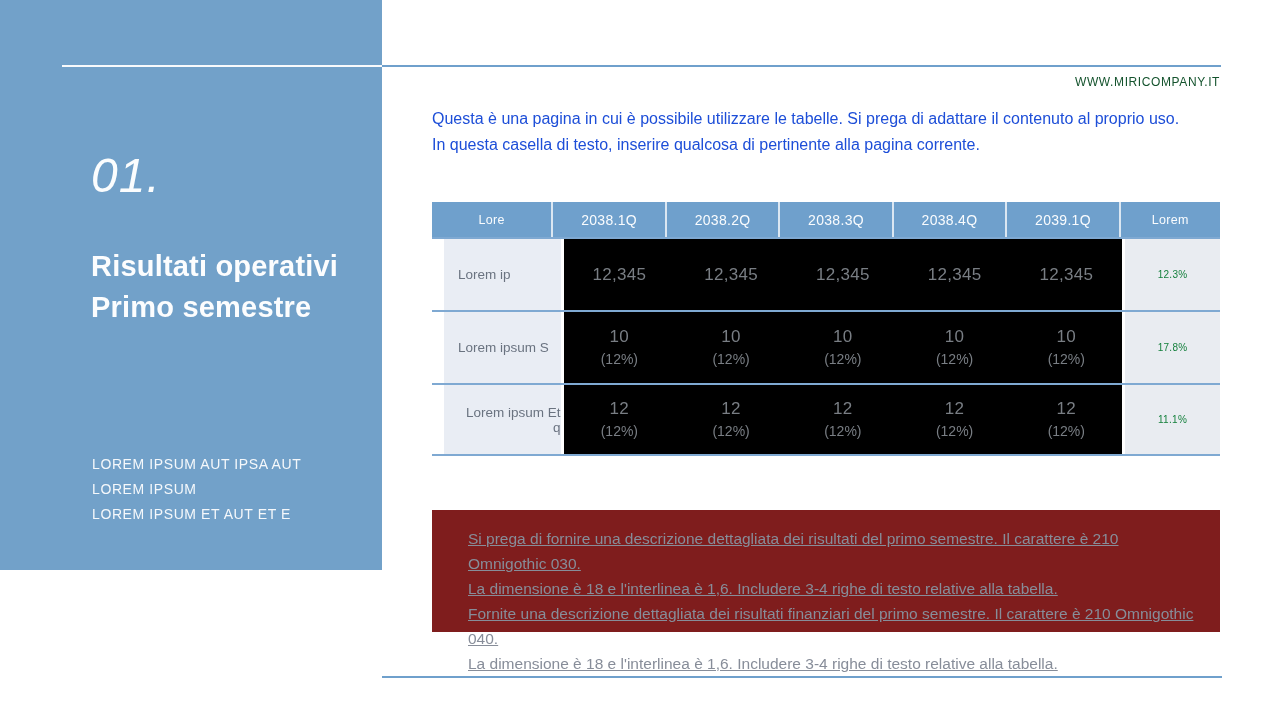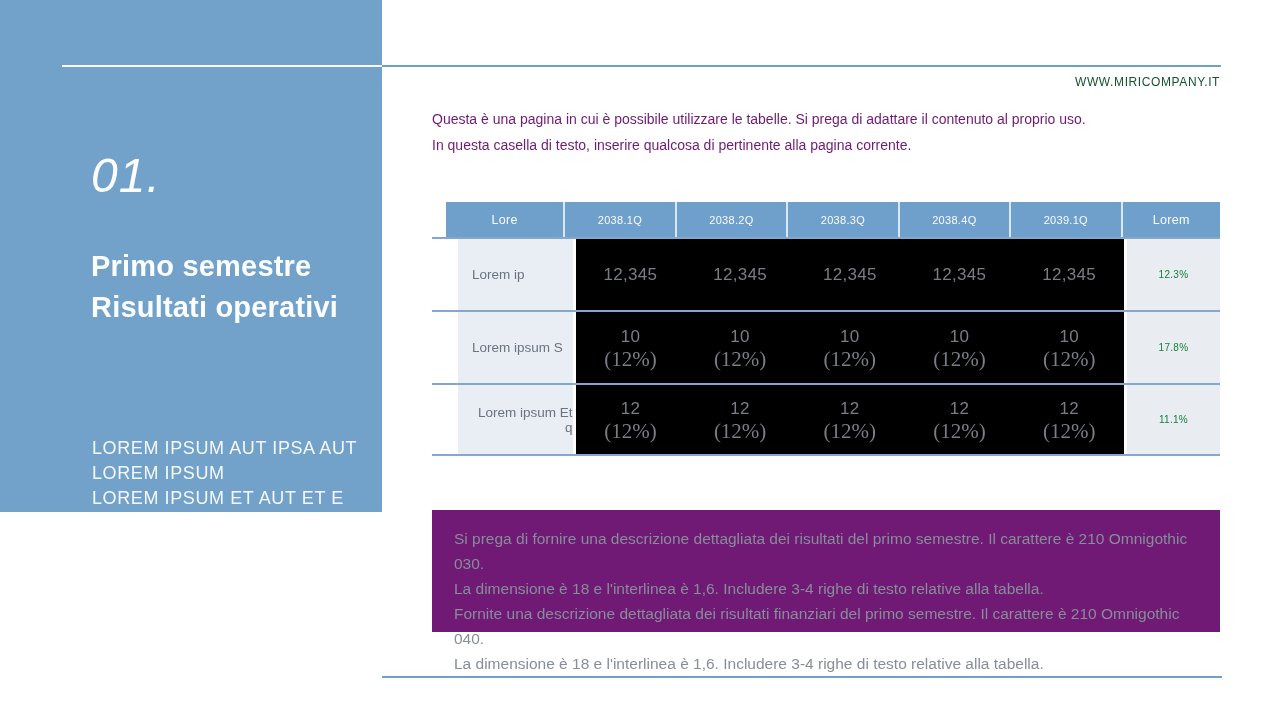--- a/index.html
+++ b/index.html
@@ -3,36 +3,36 @@
 <meta charset="utf-8">
 <style>
   * { margin: 0; padding: 0; box-sizing: border-box; }
   html, body { width: 1280px; height: 720px; background: #ffffff; overflow: hidden; }
   body { font-family: "Liberation Sans", "DejaVu Sans", sans-serif; position: relative; }
 
   .slide { position: absolute; left: 0; top: 0; width: 1280px; height: 720px; background: #ffffff; }
 
   
   .sidebar {
-    position: absolute; left: 0; top: 0; width: 382px; height: 512px;
+    position: absolute; left: 0; top: 0; width: 382px; height: 570px;
     background: #72A1C9;
   }
   .section-number {
     position: absolute; left: 91px; top: 148px;
     font-size: 48px; font-style: italic; font-weight: 500;
     color: #FBFDFE; letter-spacing: 1px;
   }
   .sidebar-title {
     position: absolute; left: 91px; top: 246px;
     font-size: 29px; font-weight: 700; line-height: 41px;
     color: #FCFDFE; letter-spacing: 0.2px;
   }
   .sidebar-notes {
-    position: absolute; left: 92px; top: 436px;
-    font-size: 18px; line-height: 25px; letter-spacing: 0.6px;
+    position: absolute; left: 92px; top: 452px;
+    font-size: 14px; line-height: 25px; letter-spacing: 0.6px;
     color: rgba(255,255,255,0.93);
   }
 
   
   .rule { position: absolute; height: 2px; }
   .rule.white { background: rgba(255,255,255,0.95); }
   .rule.blue  { background: #6FA0CC; }
   .top-rule-white    { left: 62px;  top: 65px;  width: 320px; }
   .top-rule-blue     { left: 382px; top: 65px;  width: 839px; }
   .bottom-rule-white { left: 62px;  top: 676px; width: 320px; }
@@ -41,75 +41,76 @@
   
   .site-url {
     position: absolute; top: 39px; right: 60px;
     font-size: 12px; letter-spacing: 0.6px; color: #14532d;
     text-decoration: none;
     margin-top: 36px;
   }
 
   .intro {
     position: absolute; left: 432px; top: 106px;
-    font-size: 14px; line-height: 26px; color: #701a75;
+    font-size: 16px; line-height: 26px; color: #1d4ed8;
   }
 
   
   .table-wrap { position: absolute; left: 432px; top: 202px; width: 788px; }
   .thead { display: flex; height: 35px; }
   .th {
     background: #6FA0CC; color: #FAFCFE;
     display: flex; align-items: center; justify-content: center;
-    font-size: 11px; letter-spacing: 0.3px;
+    font-size: 14px; letter-spacing: 0.3px;
     border-right: 2px solid rgba(255,255,255,0.75);
   }
   .th:last-child { border-right: none; }
   .th.small { font-size: 12.5px; }
 
   .trow { display: flex; height: 73px; border-top: 2px solid #7FA9D2; padding-left: 12px; }
   .tbody-last { border-bottom: 2px solid #7FA9D2; text-align: right; }
 
-  .c0 { width: 15.4%; margin-left: 14px; }
+  .c0 { width: 15.4%; }
   .cq { width: 14.4%; }
   .c6 { width: 12.6%; }
 
   .td { display: flex; flex-direction: column; align-items: center; justify-content: center; }
   .td.label {
     background: #E9EDF4; color: #6A7380; font-size: 13.5px;
     align-items: flex-start; padding-left: 14px;
     border-right: 3px solid #ffffff;
   }
   .td.cell { background: #000000; color: #797E84; }
   .td.cell .main { font-size: 17px; line-height: 23px; letter-spacing: 0.3px; }
-  .td.cell .sub  { font-size: 21px; line-height: 22px; font-family: Liberation Serif, serif; }
+  .td.cell .sub  { font-size: 14px; line-height: 22px; }
   .td.cell .sub:empty { display: none; }
   .td.summary {
     background: #E9ECF1; color: #15803d; font-size: 10px;
     border-left: 3px solid #ffffff; letter-spacing: 0.3px;
   }
 
   
   .desc-box {
     position: absolute; left: 432px; top: 510px; width: 788px; height: 122px;
-    background: #701a75; color: #878D99;
+    background: #7f1d1d; color: #878D99;
     font-size: 15.5px; line-height: 25px;
-    padding: 16px 20px 0 22px;
+    padding: 16px 20px 0 36px;
+    text-decoration: underline;
   }
 </style>
 </head>
 <body>
 
 <div class="slide">
 
   <div class="sidebar">
     <div class="section-number">01.</div>
     <div class="sidebar-title">
+      <div>Risultati operativi</div>
       <div>Primo semestre</div>
-      <div>Risultati operativi</div>
     </div>
     <div class="sidebar-notes">
       <div>LOREM IPSUM AUT IPSA AUT</div>
       <div>LOREM IPSUM</div>
       <div>LOREM IPSUM ET AUT ET E</div>
     </div>
   </div>
 
   <div class="rule white top-rule-white"></div>
   <div class="rule blue top-rule-blue"></div>

